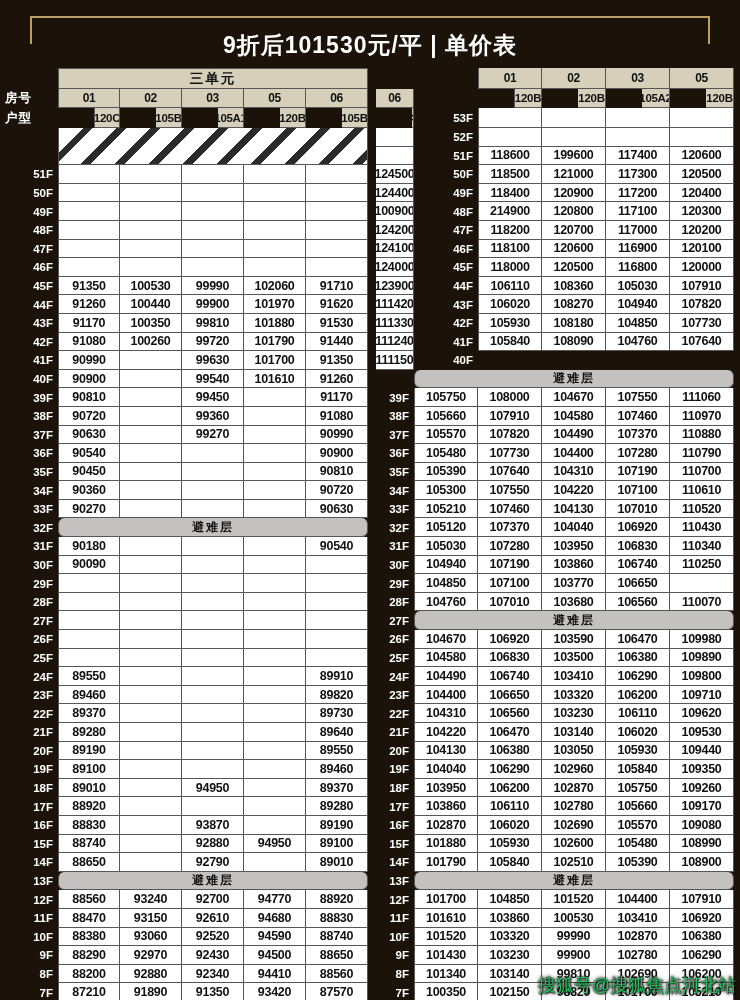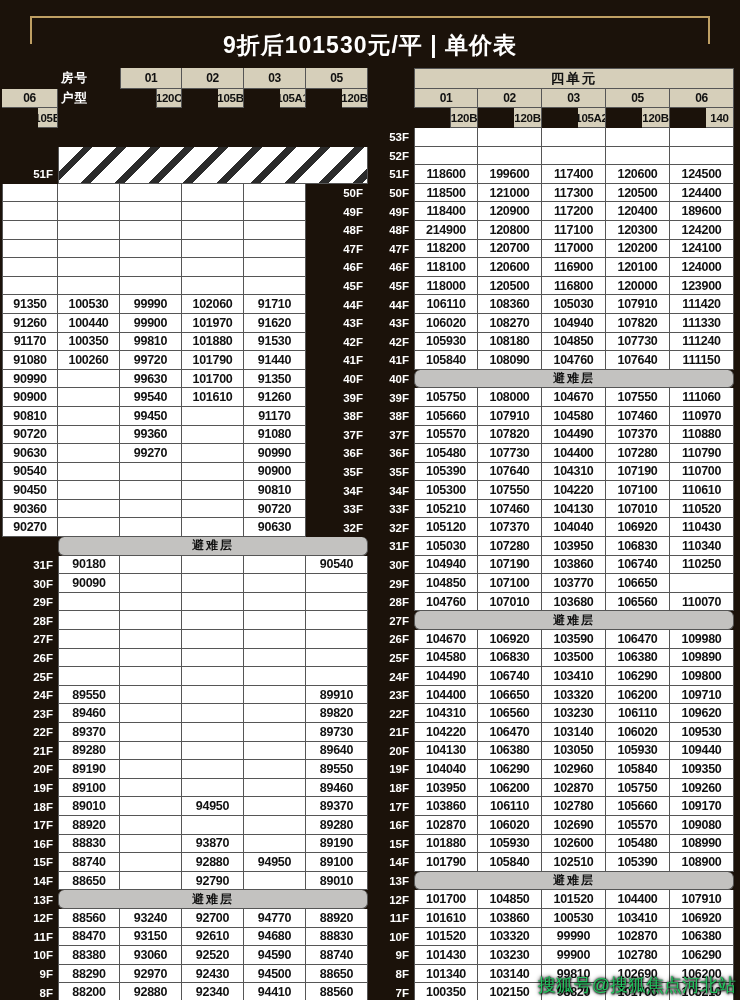--- a/index.html
+++ b/index.html
@@ -73,20 +73,21 @@
 </head>
 <body>
 
 <div class="topline"></div>
 
 <div class="title">9折后101530元/平 | 单价表</div>
 
 <div class="tables">
   <div class="unit left" id="unit3">
       <div class="fl"></div>
+      <div class="cell hdr bl bt" style="grid-column: 2 / -1;">三单元</div>
       <div class="fl side">房号</div>
       <div class="cell colh bl">01</div>
       <div class="cell colh">02</div>
       <div class="cell colh">03</div>
       <div class="cell colh">05</div>
       <div class="cell colh">06</div>
       <div class="fl side">户型</div>
       <div class="cell typ bl">120C</div>
       <div class="cell typ">105B</div>
       <div class="cell typ">105A1</div>
@@ -352,21 +353,20 @@
       <div class="cell">88560</div>
       <div class="fl">7F</div>
       <div class="cell bl">87210</div>
       <div class="cell">91890</div>
       <div class="cell">91350</div>
       <div class="cell">93420</div>
       <div class="cell">87570</div>
     </div>
   <div class="unit right" id="unit4">
       <div class="fl"></div>
-      <div class="cell hdr bl bt" style="grid-column: 2 / -1;">四单元</div>
       <div class="fl side"></div>
       <div class="cell colh bl">01</div>
       <div class="cell colh">02</div>
       <div class="cell colh">03</div>
       <div class="cell colh">05</div>
       <div class="cell colh">06</div>
       <div class="fl side"></div>
       <div class="cell typ bl">120B</div>
       <div class="cell typ">120B</div>
       <div class="cell typ">105A2</div>
@@ -394,21 +394,21 @@
       <div class="cell bl">118500</div>
       <div class="cell">121000</div>
       <div class="cell">117300</div>
       <div class="cell">120500</div>
       <div class="cell">124400</div>
       <div class="fl">49F</div>
       <div class="cell bl">118400</div>
       <div class="cell">120900</div>
       <div class="cell">117200</div>
       <div class="cell">120400</div>
-      <div class="cell">189600</div>
+      <div class="cell">100900</div>
       <div class="fl">48F</div>
       <div class="cell bl">214900</div>
       <div class="cell">120800</div>
       <div class="cell">117100</div>
       <div class="cell">120300</div>
       <div class="cell">124200</div>
       <div class="fl">47F</div>
       <div class="cell bl">118200</div>
       <div class="cell">120700</div>
       <div class="cell">117000</div>

